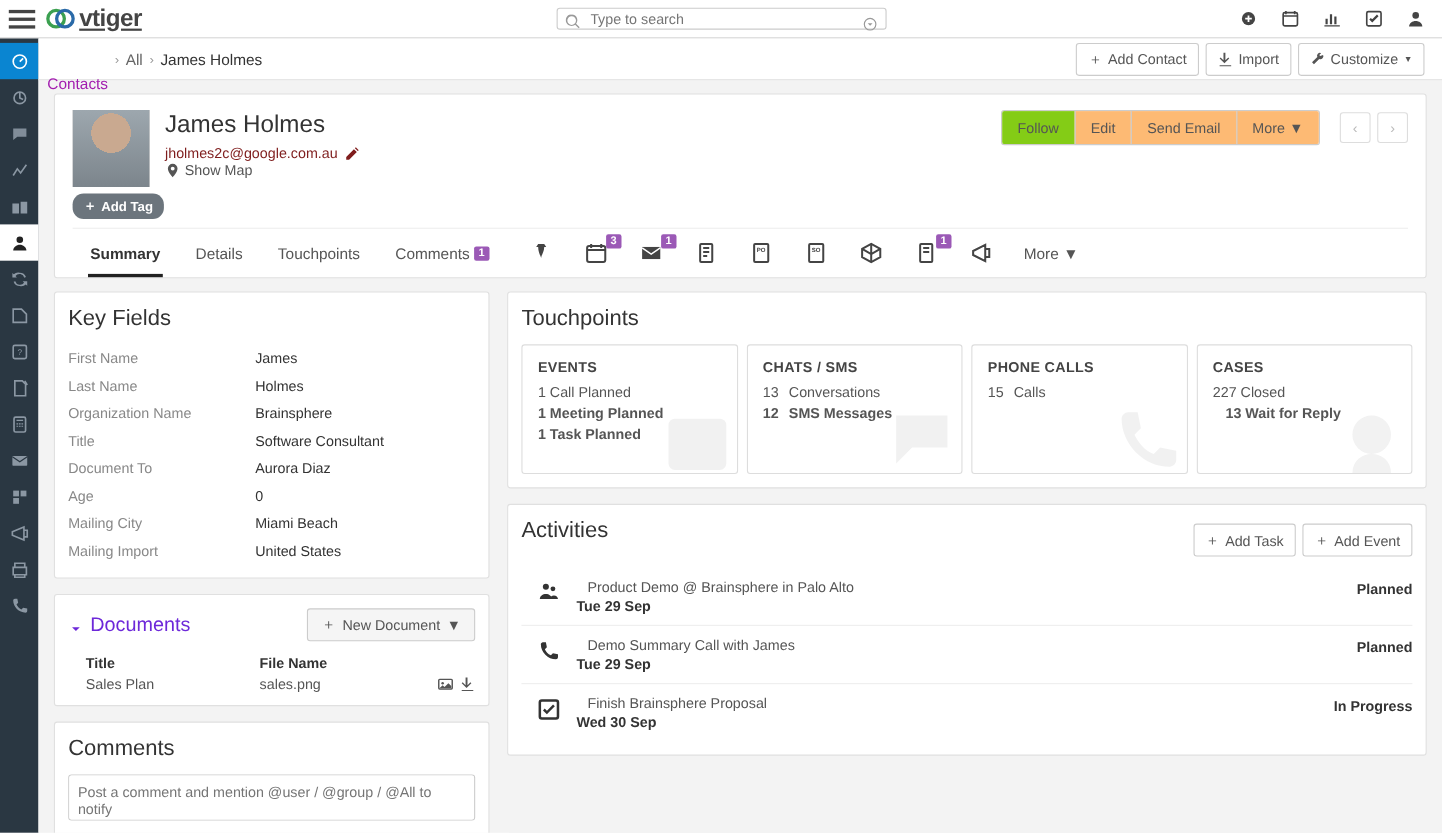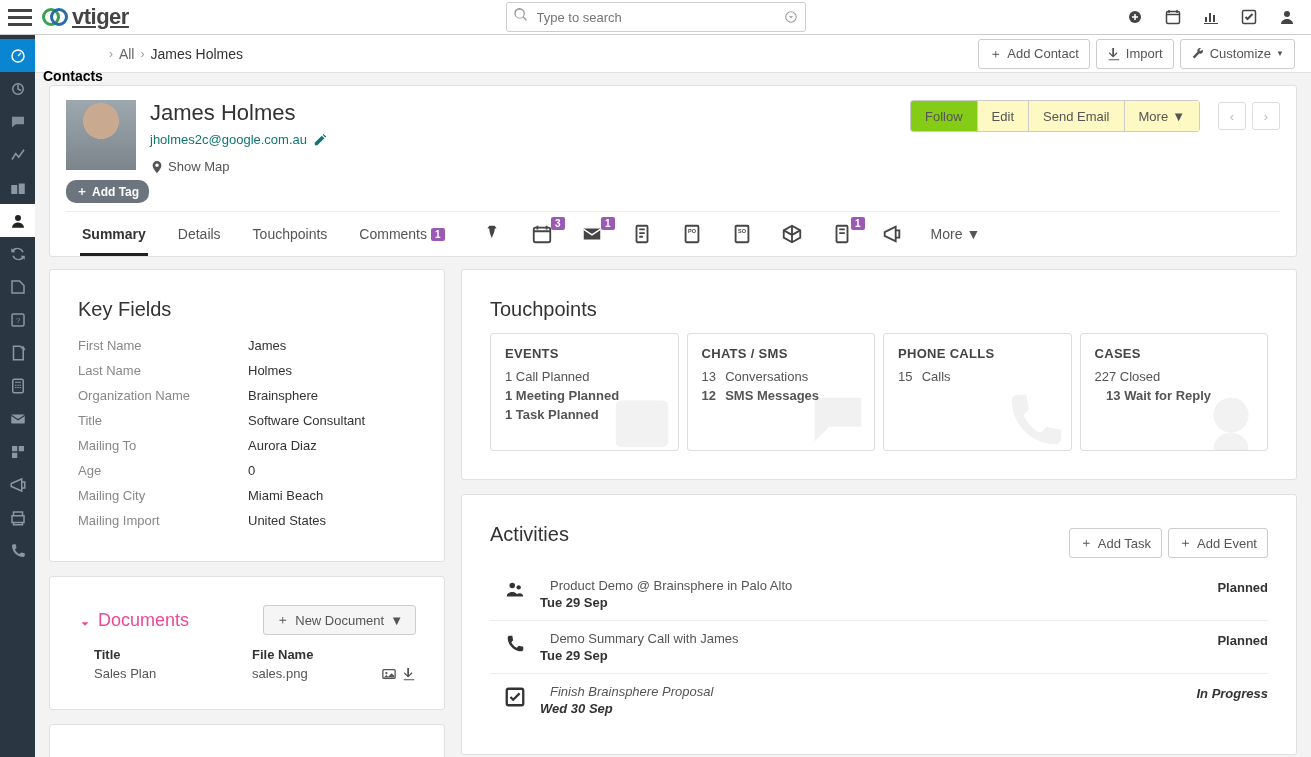--- a/index.html
+++ b/index.html
@@ -6,94 +6,94 @@
   body { font-family: "Helvetica Neue", Arial, sans-serif; font-size: 13px; color: #444; background: #fff; width: 1311px; height: 757px; overflow: hidden; }
   .topbar { height: 35px; border-bottom: 1px solid #ccc; display: flex; align-items: center; padding: 0 8px; position: relative; }
   .hamburger { width: 24px; height: 24px; display: flex; flex-direction: column; justify-content: center; gap: 4px; cursor: pointer; margin-right: 8px; }
   .hamburger span { display: block; height: 3px; background: #444; }
   .logo { display: flex; align-items: center; height: 30px; text-decoration: underline; }
   .logo-text { font-size: 22px; font-weight: 600; color: #444; letter-spacing: -0.5px; }
   .logo-mark { width: 30px; height: 22px; position: relative; margin-right: 2px; }
   .logo-mark::before { content: ""; position: absolute; left: 2px; top: 2px; width: 18px; height: 18px; border: 3px solid #3ba050; border-radius: 50%; box-sizing: border-box; }
   .logo-mark::after { content: ""; position: absolute; left: 10px; top: 2px; width: 18px; height: 18px; border: 3px solid #2a6aa8; border-radius: 50%; box-sizing: border-box; }
   .search-wrap { position: absolute; left: 50%; transform: translateX(-50%); width: 300px; }
-  .search-box { width: 100%; height: 30px; border: 1px solid #ccc; border-radius: 3px; padding: 0 26px 0 30px; font-size: 13px; background: #fff; }
+  .search-box { width: 100%; height: 20px; border: 1px solid #ccc; border-radius: 3px; padding: 0 26px 0 30px; font-size: 13px; background: #fff; }
   .search-icon { position: absolute; left: 8px; top: 6px; color: #999; }
   .search-caret { position: absolute; right: 8px; top: 8px; color: #999; font-size: 10px; }
   .top-icons { margin-left: auto; display: flex; align-items: center; gap: 22px; margin-right: 8px; color: #333; }
   .sidebar { position: absolute; left: 0; top: 35px; bottom: 0; width: 35px; background: #2a3742; display: flex; flex-direction: column; align-items: center; padding-top: 4px; gap: 0; }
   .side-item { width: 35px; height: 33px; display: flex; align-items: center; justify-content: center; color: #8b97a3; cursor: pointer; }
   .side-item.accent { background: #0a85d1; color: #fff; }
   .side-item.active { background: #fff; color: #222; }
   .main { position: absolute; left: 35px; top: 35px; right: 0; bottom: 0; background: #f3f3f3; overflow: hidden; }
   .crumb-row { height: 38px; background: #fff; border-bottom: 1px solid #e0e0e0; display: flex; align-items: center; padding: 0 16px 0 8px; }
   .crumbs { display: flex; align-items: center; gap: 6px; font-size: 14px; }
-  .crumb-strong { font-weight: 700; color: #000000; margin-top: 44px; }
+  .crumb-strong { font-weight: 400; color: #a21caf; margin-top: 44px; }
   .crumb-sep { color: #999; font-size: 12px; }
   .crumb-link { color: #666; }
   .crumb-name { color: #333; font-weight: 500; }
   .crumb-actions { margin-left: auto; display: flex; gap: 6px; }
   .btn { height: 30px; border: 1px solid #ccc; border-radius: 3px; background: #fff; padding: 0 10px; font-size: 13px; color: #555; display: flex; align-items: center; gap: 5px; cursor: pointer; }
   .btn .caret-down { font-size: 8px; color: #555; }
   .header-block { background: #fff; margin: 12px 14px 0 14px; border: 1px solid #e0e0e0; border-radius: 3px; padding: 14px 16px 0 16px; }
   .hdr-row { display: flex; align-items: flex-start; }
   .avatar { width: 70px; height: 70px; background: #bbb; margin-right: 14px; overflow: hidden; }
   .avatar-inner { width: 100%; height: 100%; background: radial-gradient(circle at 50% 30%, #c9a990 0 30%, transparent 30%), linear-gradient(#9da7ae, #7c858c); position: relative; }
   .hdr-info { flex: 0 0 auto; }
   .hdr-name { font-size: 22px; color: #333; margin-bottom: 6px; }
-  .hdr-email { color: #0f766e; font-size: 13px; display: flex; align-items: center; gap: 6px; margin-bottom: 12px; }
+  .hdr-email { color: #7f1d1d; font-size: 13px; display: flex; align-items: center; gap: 6px; margin-bottom: 0; }
   .hdr-map { color: #555; font-size: 13px; display: flex; align-items: center; gap: 4px; }
   .hdr-actions { margin-left: auto; display: flex; align-items: center; gap: 0; }
   .btngrp { display: flex; border: 1px solid #ccc; border-radius: 3px; overflow: hidden; margin-right: 18px; }
-  .btngrp .gbtn { height: 30px; padding: 0 14px; font-size: 13px; color: #555; background: #fef9c3; border: none; border-left: 1px solid #ccc; cursor: pointer; display: flex; align-items: center; gap: 4px;}
+  .btngrp .gbtn { height: 30px; padding: 0 14px; font-size: 13px; color: #555; background: #fdba74; border: none; border-left: 1px solid #ccc; cursor: pointer; display: flex; align-items: center; gap: 4px;}
   .btngrp .gbtn:first-child { border-left: none; }
   .btngrp .gbtn.light-grey { background: #84cc16; }
   .pager { display: flex; gap: 6px; }
   .pager .pbtn { width: 28px; height: 28px; border: 1px solid #ddd; border-radius: 3px; background: #fff; color: #bbb; display: flex; align-items: center; justify-content: center; cursor: pointer; }
   .addtag { margin-top: 6px; margin-bottom: 8px; }
   .addtag-pill { display: inline-flex; align-items: center; gap: 4px; background: #6c757d; color: #fff; font-size: 12px; font-weight: 600; padding: 3px 10px; border-radius: 10px; cursor: pointer; }
   .tabbar { display: flex; align-items: center; border-top: 1px solid #eee; margin-top: 6px; }
   .tab { padding: 14px 16px; color: #555; font-size: 14px; position: relative; cursor: pointer; display: flex; align-items: center; gap: 4px; }
   .tab.active { color: #333; font-weight: 600; }
   .tab.active::after { content: ""; position: absolute; left: 14px; right: 14px; bottom: 0; height: 3px; background: #222; }
   .badge { background: #9b59b6; color: #fff; font-size: 10px; font-weight: 600; padding: 1px 4px; border-radius: 2px; min-width: 12px; text-align: center; }
   .tab-icons { display: flex; align-items: center; gap: 28px; margin-left: 20px; }
   .ticn { position: relative; color: #444; cursor: pointer; }
   .ticn .badge { position: absolute; top: -6px; right: -12px; }
   .tab-more { margin-left: 28px; color: #555; cursor: pointer; display: flex; align-items: center; gap: 4px; font-size: 14px; }
   .content-row { display: flex; gap: 16px; padding: 0 14px 14px 14px; margin-top: 12px; }
   .col-left { width: 396px; }
   .col-right { flex: 1; }
-  .card { background: #fff; border: 1px solid #e0e0e0; border-radius: 3px; padding: 28px; margin-bottom: 14px; }
+  .card { background: #fff; border: 1px solid #e0e0e0; border-radius: 3px; padding: 12px; margin-bottom: 14px; }
   .card h2 { font-size: 20px; font-weight: 500; color: #333; margin-bottom: 12px; }
   .kf-row { display: flex; padding: 5px 0; font-size: 13px; }
   .kf-label { width: 170px; color: #888; }
   .kf-val { color: #333; }
   .doc-head { display: flex; align-items: center; margin-bottom: 12px; }
-  .doc-title { font-size: 18px; color: #ec4899; display: flex; align-items: flex-end; gap: 6px; }
+  .doc-title { font-size: 18px; color: #6d28d9; display: flex; align-items: flex-end; gap: 6px; }
   .doc-new { margin-left: auto; }
   .doc-btn { height: 30px; border: 1px solid #ccc; background: #f5f5f5; border-radius: 3px; padding: 0 12px; display: flex; align-items: center; gap: 6px; cursor: pointer; font-size: 13px; color: #555; }
   .doc-table { margin-left: 16px; }
   .doc-cols { display: flex; font-weight: 600; color: #333; margin-bottom: 4px; }
   .doc-cols > div:nth-child(1) { width: 158px; }
   .doc-row { display: flex; align-items: center; color: #555; }
   .doc-row > div:nth-child(1) { width: 158px; }
   .doc-act { margin-left: auto; display: flex; gap: 6px; color: #555; }
   .comment-box { width: 100%; height: 42px; resize: none; border: 1px solid #ccc; border-radius: 3px; padding: 8px; font-size: 13px; font-family: inherit; color: #555; }
   .tp-cards { display: flex; gap: 8px; margin-top: 6px; }
   .tp-card { flex: 1; border: 1px solid #ddd; border-radius: 3px; padding: 12px 14px; min-height: 118px; position: relative; overflow: hidden; }
   .tp-card h4 { font-size: 13px; font-weight: 700; color: #444; letter-spacing: 0.3px; margin-bottom: 8px; }
   .tp-line { font-size: 13px; color: #555; margin: 4px 0; }
   .tp-line .tp-n { display: inline-block; min-width: 20px; }
   .tp-card .bgicn { position: absolute; right: -4px; bottom: -6px; opacity: 0.07; pointer-events: none; }
   .act-head { display: flex; align-items: flex-end; margin-bottom: 10px; }
   .act-btns { margin-left: auto; display: flex; gap: 6px; }
   .act-list { }
   .act-item { display: flex; align-items: flex-start; border-bottom: 1px solid #eee; padding: 10px 0; }
-  .act-item:last-child { border-bottom: none; font-style: italic; }
+  .act-item:last-child { border-bottom: none; }
   .act-icn { width: 50px; display: flex; justify-content: center; color: #333; padding-top: 2px; }
   .act-body { flex: 1; }
   .act-title { color: #555; font-size: 13px; margin-left: 10px; }
   .act-date { font-weight: 700; color: #333; font-size: 13px; margin-top: 2px; }
   .act-status { margin-left: auto; font-weight: 700; color: #333; font-size: 13px; padding-top: 2px; }
   svg { display: block; }
   .icn14 { width: 14px; height: 14px; fill: currentColor; }
   .icn16 { width: 16px; height: 16px; fill: currentColor; }
   .icn18 { width: 18px; height: 18px; fill: currentColor; }
   .icn22 { width: 22px; height: 22px; fill: currentColor; }
@@ -419,21 +419,21 @@
             </div>
             <div class="kf-row">
               <div class="kf-label">Organization Name</div>
               <div class="kf-val">Brainsphere</div>
             </div>
             <div class="kf-row">
               <div class="kf-label">Title</div>
               <div class="kf-val">Software Consultant</div>
             </div>
             <div class="kf-row">
-              <div class="kf-label">Mailing To</div>
+              <div class="kf-label">Document To</div>
               <div class="kf-val">Aurora Diaz</div>
             </div>
             <div class="kf-row">
               <div class="kf-label">Age</div>
               <div class="kf-val">0</div>
             </div>
             <div class="kf-row">
               <div class="kf-label">Mailing City</div>
               <div class="kf-val">Miami Beach</div>
             </div>

